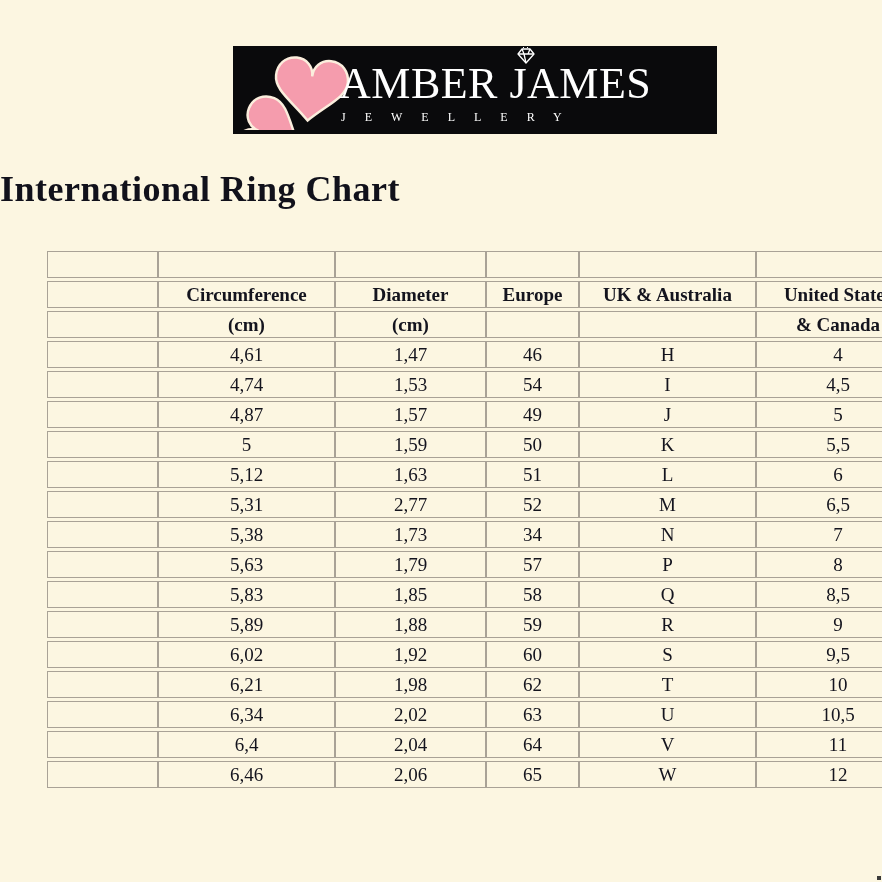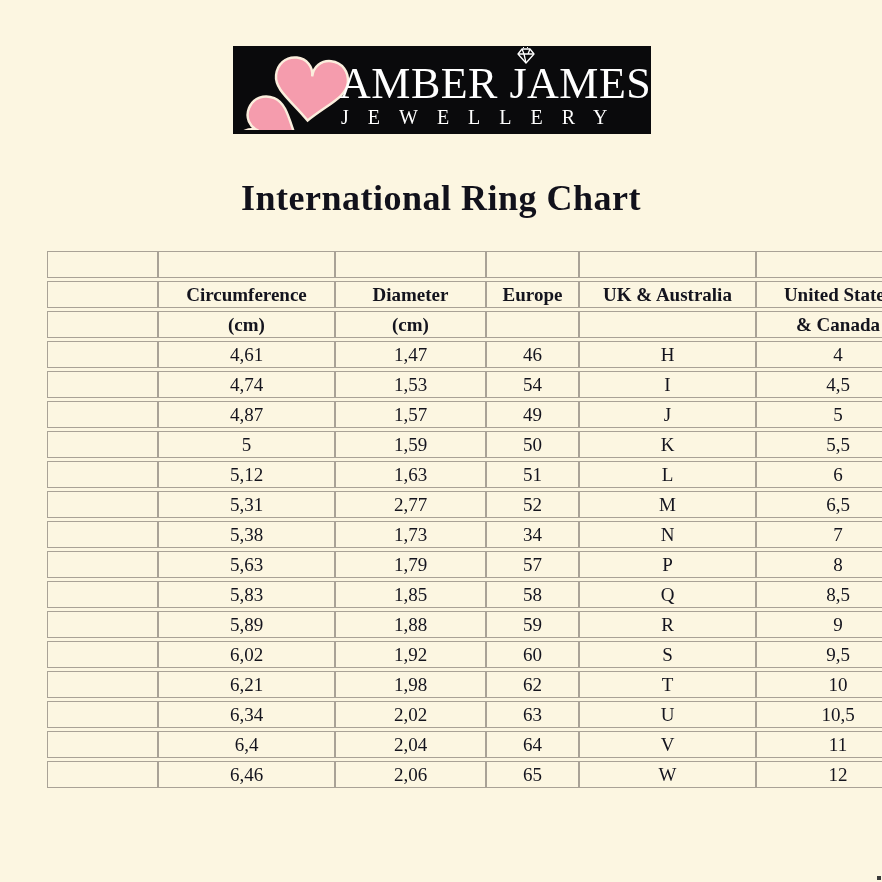--- a/index.html
+++ b/index.html
@@ -14,21 +14,21 @@
     background: #FCF6E1;
     font-family: "Liberation Serif", serif;
     color: #14141E;
   }
 
   
   .logo-box {
     position: absolute;
     left: 233px;
     top: 46px;
-    width: 418px;
+    width: 484px;
     height: 88px;
     background: #0A0A0C;
   }
   .logo-hearts {
     position: absolute;
     left: 2px;
     top: 8px;
   }
   .logo-text {
     position: absolute;
@@ -45,40 +45,39 @@
     line-height: 44px;
     color: #FFFFFF;
     letter-spacing: 0.5px;
     white-space: nowrap;
     font-family: "Liberation Serif", serif;
   }
   .brand-sub {
     position: absolute;
     left: 4px;
     top: 61px;
-    font-size: 20px;
+    font-size: 12px;
     line-height: 20px;
     color: #FFFFFF;
     letter-spacing: 19px;
     white-space: nowrap;
     font-family: "Liberation Serif", serif;
   }
   .gem-icon {
     position: absolute;
     left: 176px;
     top: 1px;
   }
 
   
   .page-title {
     position: absolute;
     left: 0;
-    top: 177px;
+    top: 168px;
     width: 882px;
-    text-align: center;
     font-size: 36px;
     font-weight: bold;
     letter-spacing: 0.5px;
     color: #11111B;
   }
 
   
   .ring-table {
     position: absolute;
     left: 4px;

